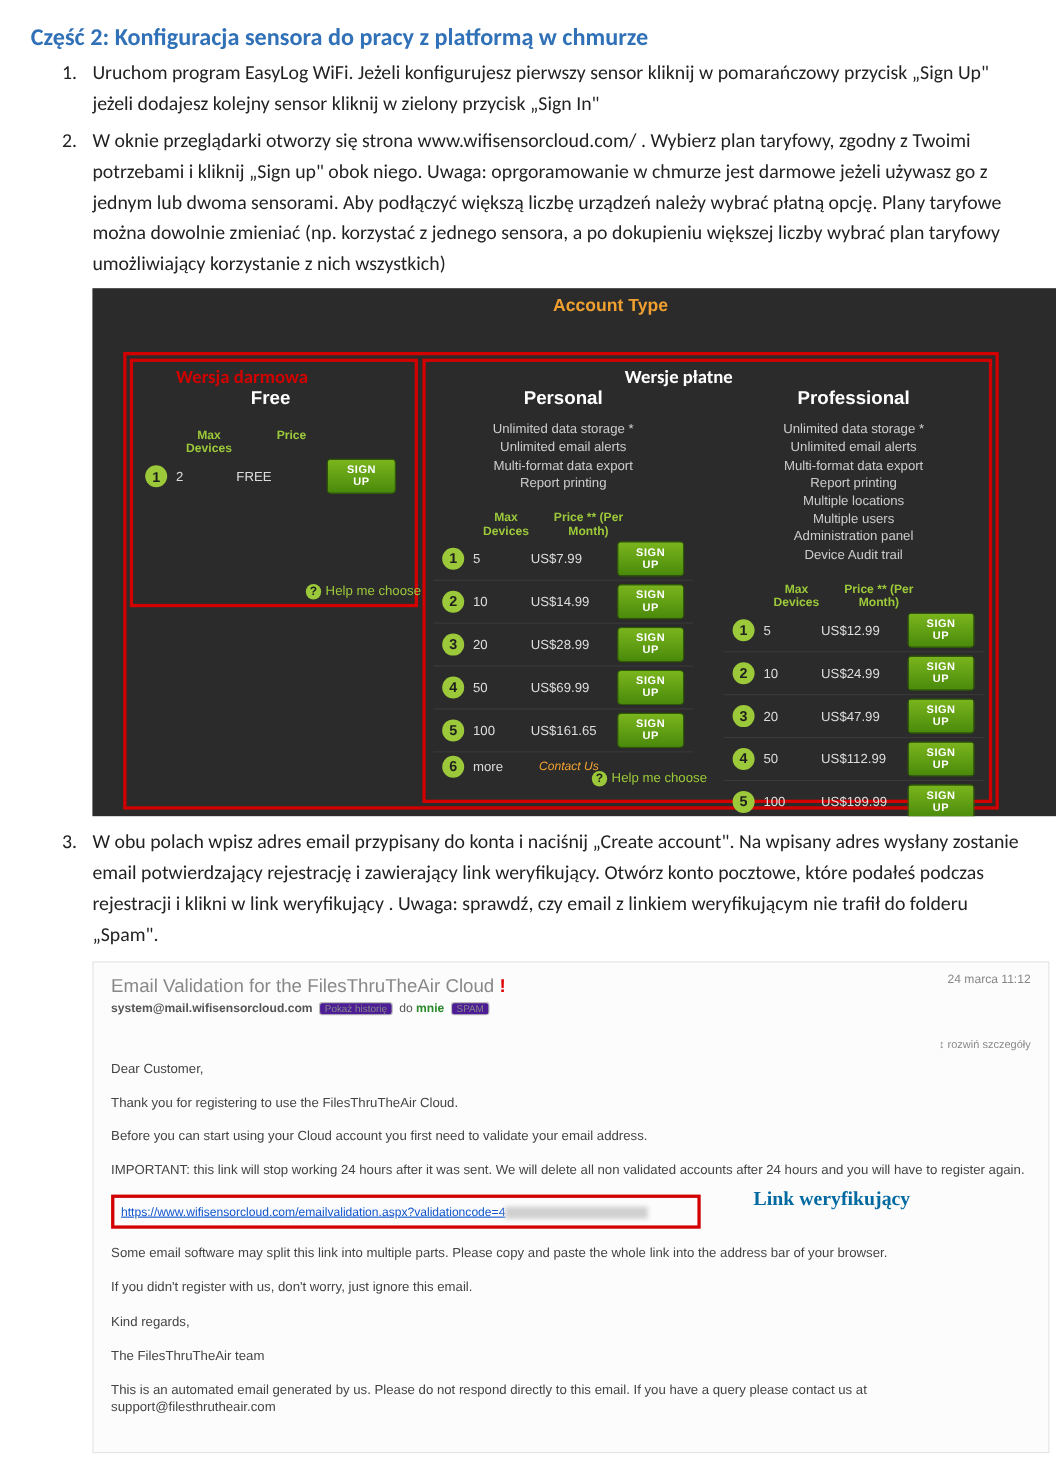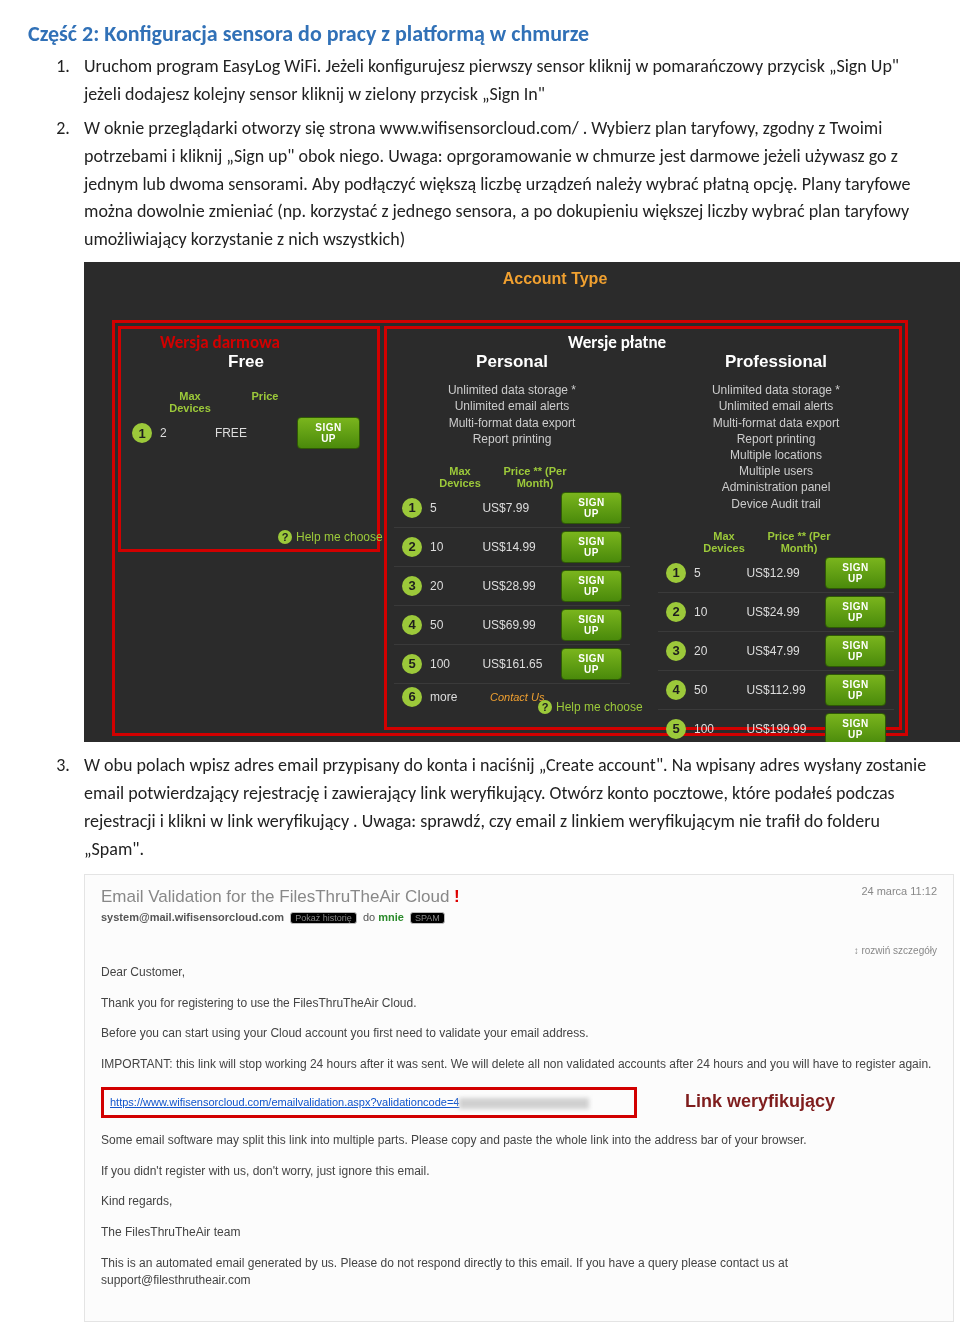--- a/index.html
+++ b/index.html
@@ -209,21 +209,21 @@
     margin: 4px 0 2px 0;
   }
   .email-from .to { color: #2a8a2a; font-weight: bold; }
   .chip {
     display: inline-block;
     font-size: 9px;
     border: 1px solid #bbb;
     border-radius: 3px;
     padding: 0 4px;
     color: #888;
-    background: #000000;
+    background: #4c1d95;
     vertical-align: middle;
   }
   .rozwin {
     position: absolute;
     top: 70px;
     right: 16px;
     font-size: 10px;
     color: #888;
   }
   .email-body {
@@ -246,26 +246,26 @@
   .mask {
     display: inline-block;
     width: 130px;
     height: 11px;
     background: #d0d0d0;
     filter: blur(2px);
     vertical-align: middle;
   }
   .ann-link {
     position: absolute;
-    top: 216px;
+    top: 204px;
     left: 600px;
-    color: #7f1d1d;
+    color: #0369a1;
     font-weight: bold;
     font-size: 18px;
-    font-family: Liberation Sans, sans-serif;
+    font-family: Liberation Serif, serif;
   }
 </style>
 </head>
 <body>
 
 <h2 class="section-title">Część 2: Konfiguracja sensora do pracy z platformą w chmurze</h2>
 
 <ol class="main-list">
   <li>Uruchom program EasyLog WiFi. Jeżeli konfigurujesz pierwszy sensor kliknij w pomarańczowy przycisk „Sign Up" jeżeli dodajesz kolejny sensor kliknij w zielony przycisk „Sign In"</li>
   <li>W oknie przeglądarki otworzy się strona www.wifisensorcloud.com/ . Wybierz plan taryfowy, zgodny z Twoimi potrzebami i kliknij „Sign up" obok niego. Uwaga: oprgoramowanie w chmurze jest darmowe jeżeli używasz go z jednym lub dwoma sensorami. Aby podłączyć większą liczbę urządzeń należy wybrać płatną opcję.  Plany taryfowe można dowolnie zmieniać (np. korzystać z jednego sensora, a po dokupieniu większej liczby wybrać plan taryfowy umożliwiający korzystanie z nich wszystkich)</li>

